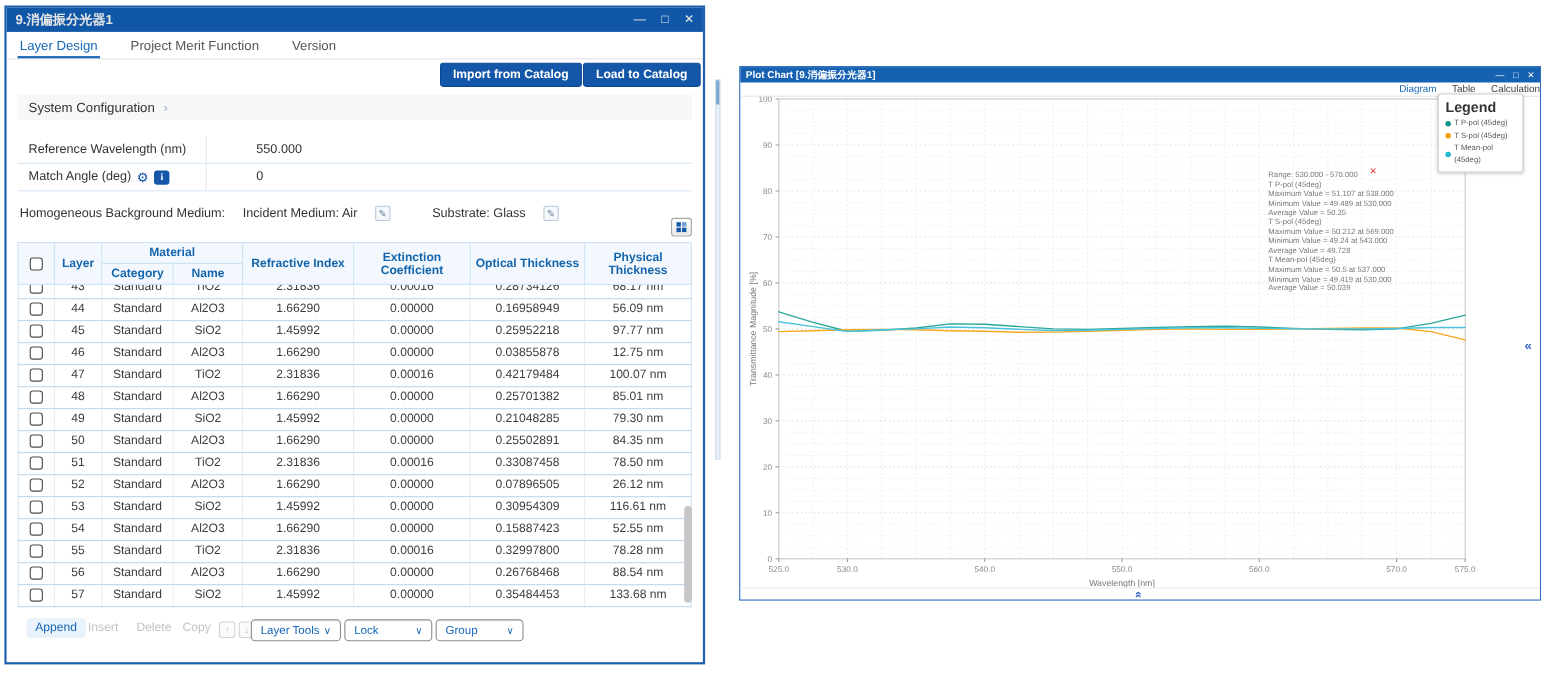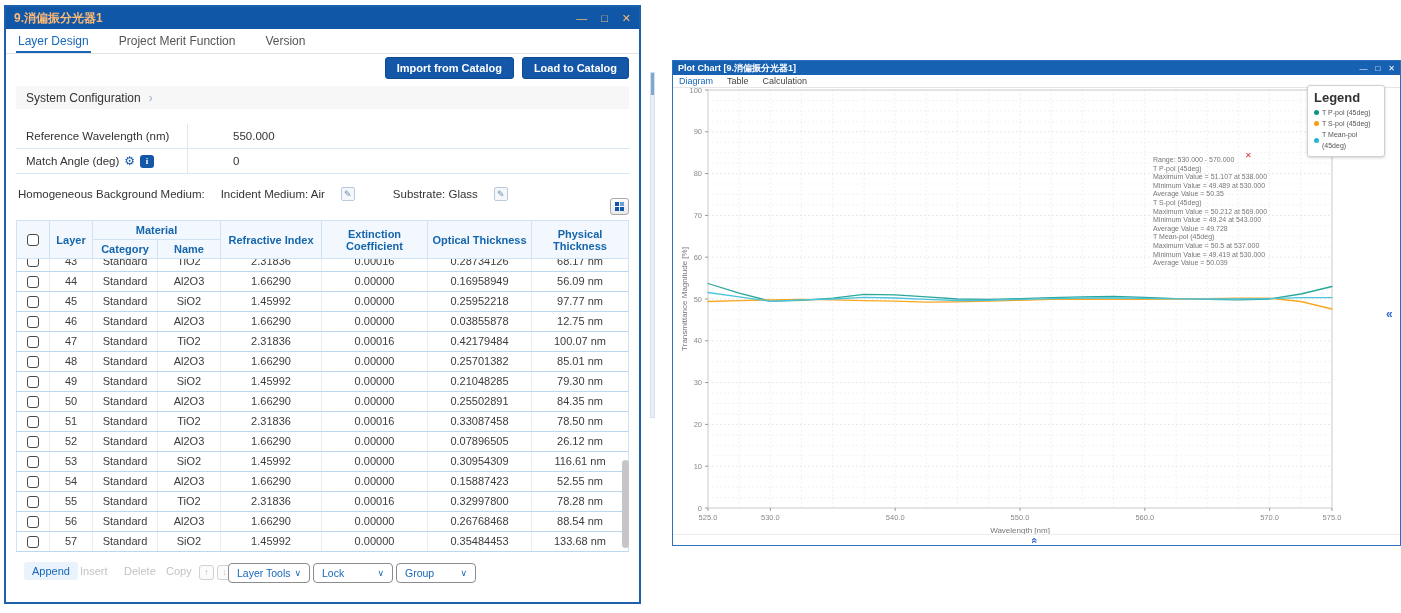--- a/index.html
+++ b/index.html
@@ -2,32 +2,32 @@
 <html><head>
 <meta charset="utf-8">
 <style>
   * { box-sizing: border-box; margin: 0; padding: 0; }
   body { font-family: "Liberation Sans", sans-serif; background: #ffffff; }
   .canvas { position: relative; width: 1401px; height: 613px; background: #fff; overflow: hidden; }
 
   
   .win-left { position: absolute; left: 4px; top: 5px; width: 637px; height: 599px;
               border: 2px solid #1b5fad; background: #fff; }
-  .titlebar { height: 22px; background: #1157a8; color: #fdba74; display: flex; align-items: center;
+  .titlebar { height: 22px; background: #1157a8; color: #e5e5e5; display: flex; align-items: center;
               padding: 0 8px; font-size: 12px; font-weight: bold; }
   .titlebar .spacer { flex: 1; }
   .winctl { display: flex; gap: 14px; font-weight: normal; font-size: 11px; align-items: center; }
   .winctl span { cursor: default; line-height: 1; }
 
   .tabs-l { height: 25px; border-bottom: 1px solid #e3e3e3; display: flex; align-items: flex-end;
             padding-left: 10px; gap: 26px; }
   .tab-l { font-size: 12px; color: #555; padding: 4px 2px 5px; }
   .tab-l.active { color: #1767b8; border-bottom: 2px solid #1767b8; padding-bottom: 3px; }
 
-  .catalog-btns { position: absolute; top: 50px; right: 10px; display: flex; gap: 8px; }
+  .catalog-btns { position: absolute; top: 50px; right: 2px; display: flex; gap: 1px; }
   .btn-blue { background: #1457a8; color: #fff; font-size: 11px; font-weight: bold;
               border: 1px solid #0e4a93; border-radius: 3px; padding: 4px 11px; }
 
   .sysconf { position: absolute; left: 10px; right: 10px; top: 79px; height: 23px; background: #f7f7f7;
              display: flex; align-items: center; padding: 0 10px; font-size: 12px; color: #333; }
   .sysconf .chev { color: #9ab0c6; margin-left: 8px; font-size: 12px; }
 
   .params { position: absolute; left: 10px; right: 10px; top: 117px; }
   .param-row { display: flex; align-items: center; height: 25px; border-bottom: 1px solid #d7e7f6; }
   .param-label { width: 172px; padding-left: 10px; font-size: 11.5px; color: #333;
@@ -85,21 +85,21 @@
   .splitter .thumb { position: absolute; left: 0; top: 0; width: 3px; height: 22px; background: #7ea8d0; }
 
   
   .win-plot { position: absolute; left: 672px; top: 60px; width: 729px; height: 486px;
               border: 1px solid #2e6fbe; background: #fff; }
   .titlebar-sm { height: 14px; background: #1661b2; color: #fff; display: flex; align-items: center;
                  padding: 0 5px; font-size: 9px; font-weight: bold; }
   .titlebar-sm .spacer { flex: 1; }
   .winctl-sm { display: flex; gap: 8px; font-weight: normal; font-size: 8px; align-items: center; }
   .tabs-p { height: 13px; display: flex; gap: 14px; padding-left: 6px; align-items: center;
-            border-bottom: 1px solid #e6e6e6; }
+            border-bottom: 1px solid #e6e6e6; justify-content: flex-end; }
   .tab-p { font-size: 9px; color: #444; }
   .tab-p.active { color: #1767b8; }
   .plot-area { position: absolute; left: 0; top: 27px; width: 729px; height: 446px; }
   .plot-footer { position: absolute; left: 0; top: 473px; width: 727px; height: 12px; border-top: 1px solid #ececec; }
   .chev-up { position: absolute; left: 358px; top: 474px; color: #3064c8; font-size: 11px; font-weight: bold;
              transform: rotate(90deg); line-height: 1; }
   .chev-left { position: absolute; left: 713px; top: 246px; color: #3064c8; font-size: 12px; font-weight: bold; }
 
   .legend-box { position: absolute; left: 634px; top: 24px; width: 78px; background: #fff;
                 border: 1px solid #d0d0d0; border-radius: 3px; box-shadow: 0 1px 3px rgba(0,0,0,.18);

